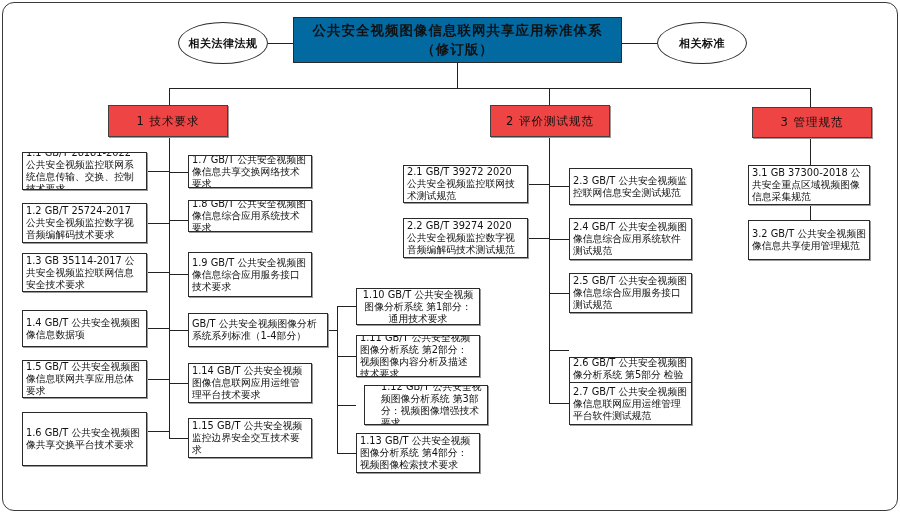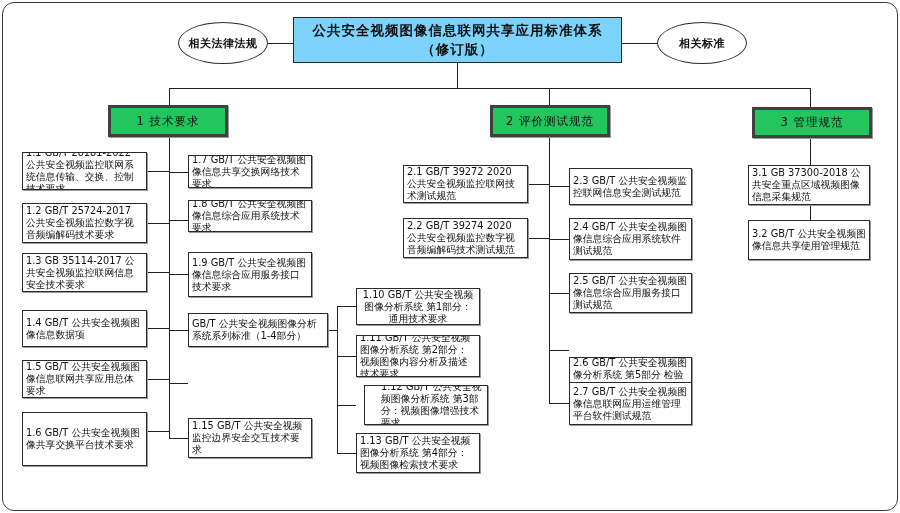--- a/index.html
+++ b/index.html
@@ -13,34 +13,34 @@
   }
   #wires{position:absolute;left:0;top:0;width:900px;height:513px;}
   .node{
     position:absolute;box-sizing:border-box;background:#fff;
     border:1px solid #2a2a2a;box-shadow:1px 1px 0 #9a9a9a;
     font-size:9.8px;line-height:12px;padding:1px 3px;
     display:flex;flex-direction:column;justify-content:center;
     text-align:left;word-break:break-all;overflow:hidden;
   }
   .branch{
-    position:absolute;box-sizing:border-box;background:#22c55e;
-    border:3px solid #404040;box-shadow:1px 1px 0 #9a9a9a;
+    position:absolute;box-sizing:border-box;background:#ef4444;
+    border:1px solid #404040;box-shadow:1px 1px 0 #9a9a9a;
     display:flex;align-items:center;justify-content:center;
     font-size:11.5px;letter-spacing:1px;
   }
   .ellipse{
     position:absolute;box-sizing:border-box;background:#fff;
     border:1.2px solid #2a2a2a;border-radius:50%;
     display:flex;align-items:center;justify-content:center;
     font-size:11px;font-weight:bold;letter-spacing:0.5px;
   }
   #title-box{
     position:absolute;left:293px;top:17px;width:329px;height:46px;
-    box-sizing:border-box;background:#7dd3fc;border:1.2px solid #2a2a2a;
+    box-sizing:border-box;background:#0369a1;border:1.2px solid #2a2a2a;
     display:flex;flex-direction:column;align-items:center;justify-content:center;
     font-size:13.5px;font-weight:bold;line-height:19px;letter-spacing:1px;
   }
   #ellipse-left{left:178px;top:22px;width:90px;height:42px;}
   #ellipse-right{left:657px;top:22px;width:90px;height:42px;}
   #br1{left:108px;top:105px;width:120px;height:32px;}
   #br2{left:490px;top:105px;width:120px;height:32px;}
   #br3{left:752px;top:107px;width:120px;height:31px;}
 
   #b1-1{left:22px;top:152px;width:125px;height:38px;}
@@ -111,20 +111,21 @@
   <div id="b1-1" class="node">1.1 GB/T 28181-2022 公共安全视频监控联网系统信息传输、交换、控制技术要求</div>
   <div id="b1-2" class="node">1.2 GB/T 25724-2017 公共安全视频监控数字视音频编解码技术要求</div>
   <div id="b1-3" class="node">1.3 GB 35114-2017 公共安全视频监控联网信息安全技术要求</div>
   <div id="b1-4" class="node">1.4 GB/T 公共安全视频图像信息数据项</div>
   <div id="b1-5" class="node">1.5 GB/T 公共安全视频图像信息联网共享应用总体要求</div>
   <div id="b1-6" class="node">1.6 GB/T 公共安全视频图像共享交换平台技术要求</div>
   <div id="b1-7" class="node">1.7 GB/T 公共安全视频图像信息共享交换网络技术要求</div>
   <div id="b1-8" class="node">1.8 GB/T 公共安全视频图像信息综合应用系统技术要求</div>
   <div id="b1-9" class="node">1.9 GB/T 公共安全视频图像信息综合应用服务接口技术要求</div>
   <div id="series" class="node">GB/T 公共安全视频图像分析系统系列标准（1-4部分）</div>
+  <div id="b1-14" class="node">1.14 GB/T 公共安全视频图像信息联网应用运维管理平台技术要求</div>
   <div id="b1-15" class="node">1.15 GB/T 公共安全视频监控边界安全交互技术要求</div>
   <div id="b1-10" class="node">1.10 GB/T 公共安全视频图像分析系统 第1部分：通用技术要求</div>
   <div id="b1-11" class="node">1.11 GB/T 公共安全视频图像分析系统 第2部分：视频图像内容分析及描述技术要求</div>
   <div id="b1-12" class="node">1.12 GB/T 公共安全视频图像分析系统 第3部分：视频图像增强技术要求</div>
   <div id="b1-13" class="node">1.13 GB/T 公共安全视频图像分析系统 第4部分：视频图像检索技术要求</div>
 
   <div id="b2-1" class="node">2.1 GB/T 39272 2020 公共安全视频监控联网技术测试规范</div>
   <div id="b2-2" class="node">2.2 GB/T 39274 2020 公共安全视频监控数字视音频编解码技术测试规范</div>
   <div id="b2-3" class="node">2.3 GB/T 公共安全视频监控联网信息安全测试规范</div>
   <div id="b2-4" class="node">2.4 GB/T 公共安全视频图像信息综合应用系统软件测试规范</div>

